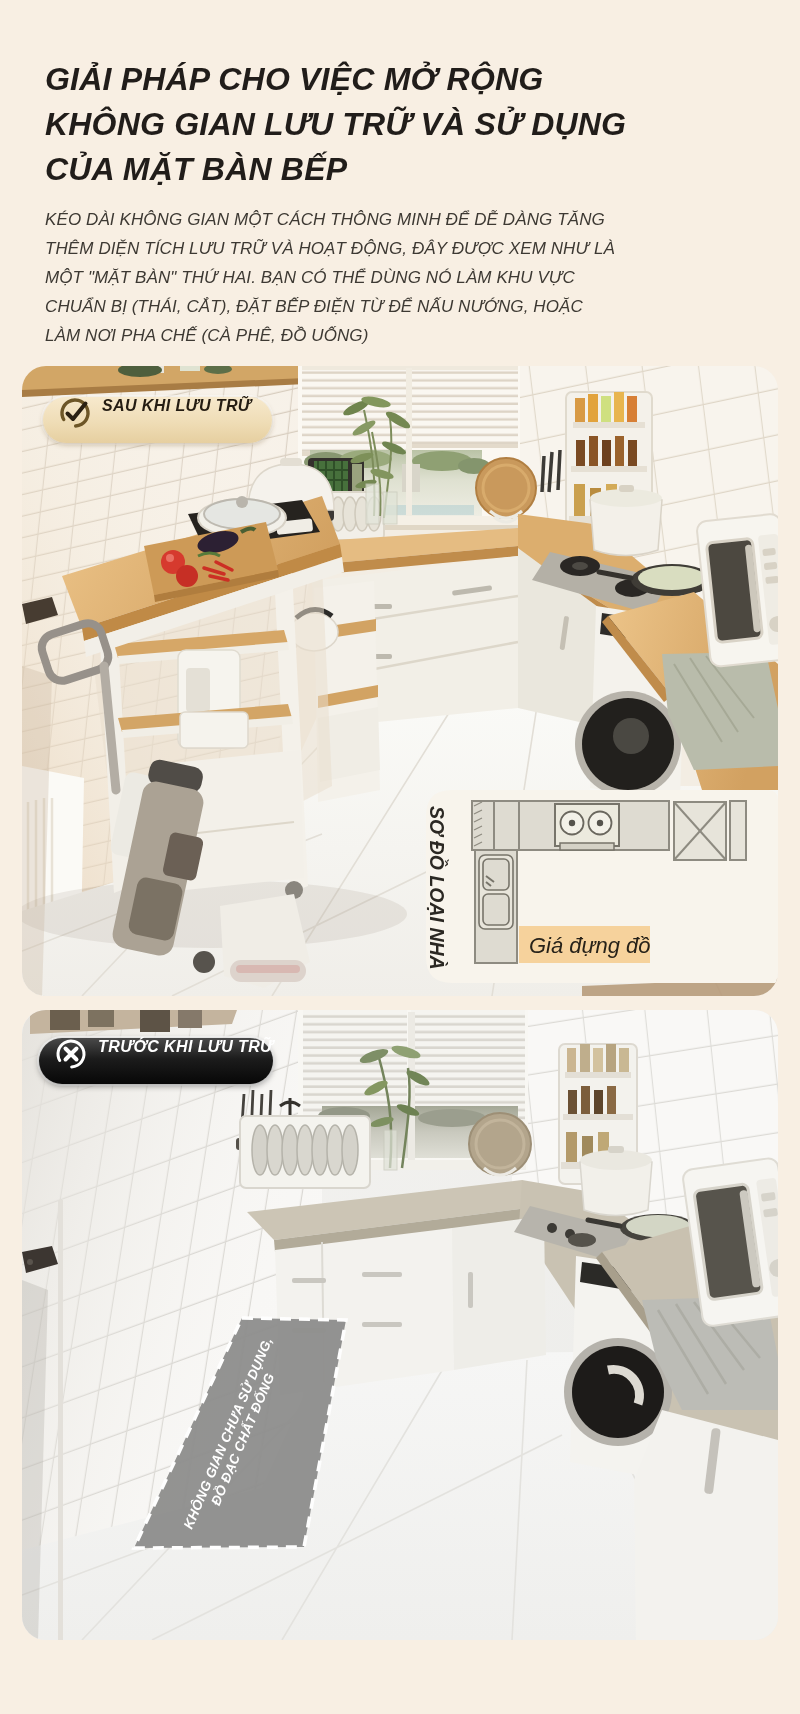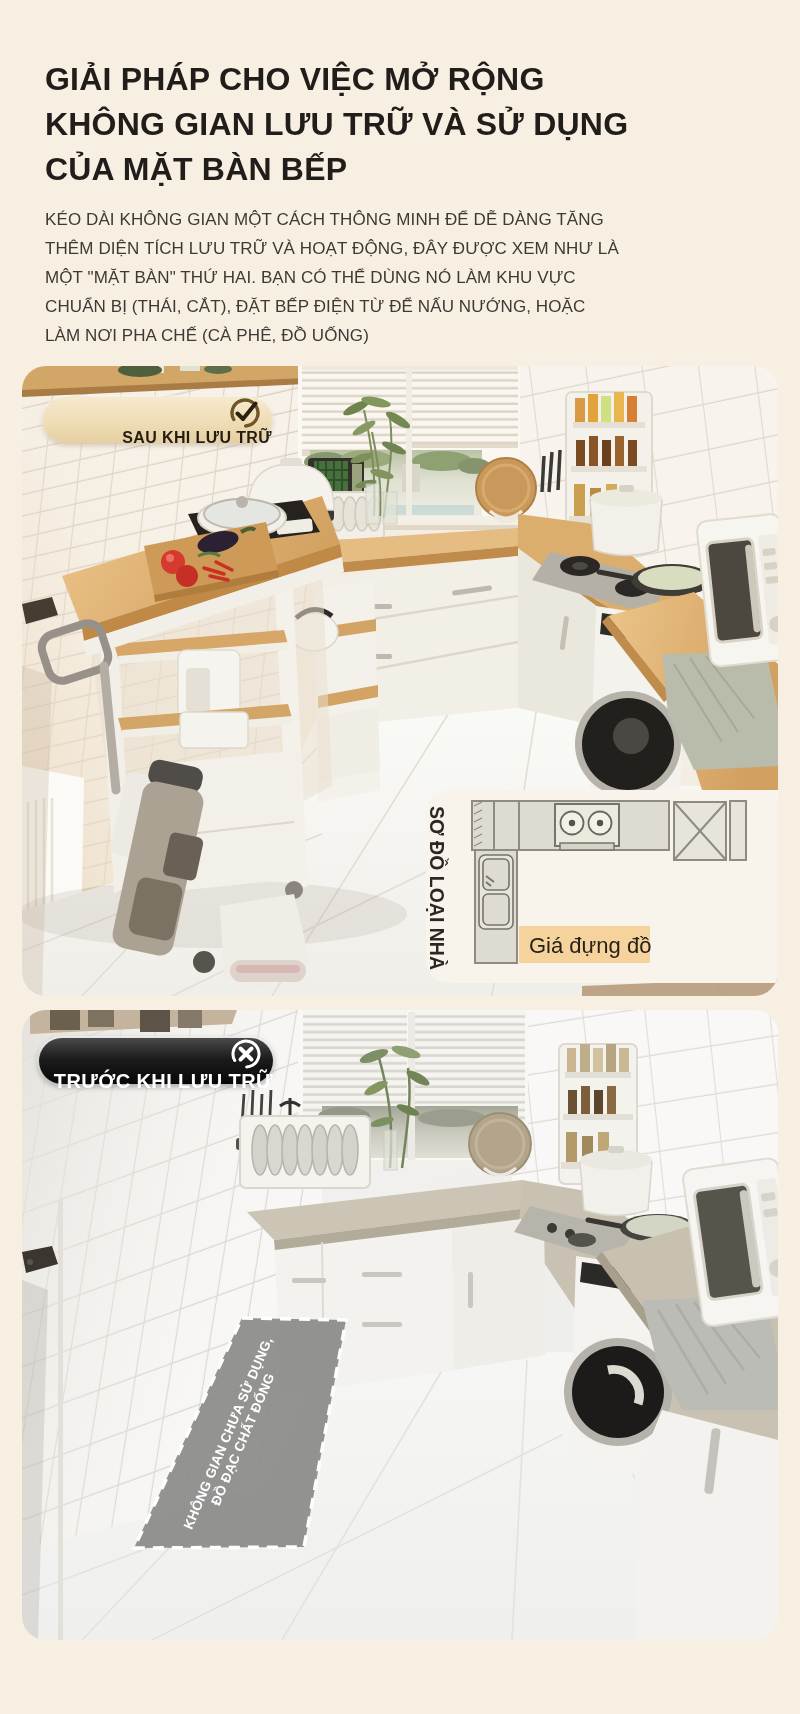--- a/index.html
+++ b/index.html
@@ -1,30 +1,30 @@
 <!DOCTYPE html>
 <html lang="vi"><head>
 <meta charset="utf-8">
 <title>Kitchen storage</title>
 <style>
   html,body{margin:0;padding:0;}
   body{width:800px;height:1714px;background:#f8efe3;font-family:"Liberation Sans",sans-serif;overflow:hidden;position:relative;}
-  .page{position:absolute;left:0;top:0;width:800px;height:1714px;}
+  .page{position:absolute;left:0;top:0;width:800px;height:1714px;font-style:italic;}
   .title{position:absolute;left:45px;top:57px;font-size:32px;font-weight:bold;color:#211d1a;line-height:45px;letter-spacing:0.2px;}
   .intro{position:absolute;left:45px;top:205px;font-size:17px;font-weight:normal;color:#3d3933;line-height:29px;letter-spacing:0.1px;}
   .photo{position:absolute;left:22px;width:756px;height:630px;border-radius:24px;overflow:hidden;}
   .p1{top:366px;}
   .p2{top:1010px;}
   .photo > svg{position:absolute;left:0;top:0;}
-  .badge{position:absolute;height:46px;border-radius:23px;display:flex;align-items:flex-end;white-space:nowrap;flex-direction:column;}
+  .badge{position:absolute;height:46px;border-radius:23px;display:flex;align-items:flex-start;white-space:nowrap;}
   .badge1{left:21px;top:31px;width:229px;background:linear-gradient(180deg,#f7e9cd 0%,#efddb6 55%,#e6cfa0 100%);box-shadow:0 2px 5px rgba(120,90,40,.35), 0 0 0 2px rgba(255,255,255,.55);}
   .badge2{left:17px;top:28px;width:234px;background:linear-gradient(180deg,#4a4a4a 0%,#1c1c1c 45%,#070707 100%);box-shadow:0 2px 6px rgba(0,0,0,.4), 0 0 0 2px rgba(255,255,255,.75);}
   .badge .ic{margin-left:16px;margin-right:11px;width:32px;height:32px;flex:0 0 32px;}
   .btx1{font-size:16px;font-weight:bold;color:#241c12;letter-spacing:.4px;}
-  .btx2{font-size:20px;font-weight:bold;color:#ffffff;letter-spacing:.4px;}
+  .btx2{font-size:16px;font-weight:bold;color:#ffffff;letter-spacing:.4px;}
 </style>
 </head>
 <body>
 <div class="page">
 
   <div class="title">GIẢI PHÁP CHO VIỆC MỞ RỘNG<br>KHÔNG GIAN LƯU TRỮ VÀ SỬ DỤNG<br>CỦA MẶT BÀN BẾP</div>
 
   <div class="intro">KÉO DÀI KHÔNG GIAN MỘT CÁCH THÔNG MINH ĐỂ DỄ DÀNG TĂNG<br>THÊM DIỆN TÍCH LƯU TRỮ VÀ HOẠT ĐỘNG, ĐÂY ĐƯỢC XEM NHƯ LÀ<br>MỘT "MẶT BÀN" THỨ HAI. BẠN CÓ THỂ DÙNG NÓ LÀM KHU VỰC<br>CHUẨN BỊ (THÁI, CẮT), ĐẶT BẾP ĐIỆN TỪ ĐỂ NẤU NƯỚNG, HOẶC<br>LÀM NƠI PHA CHẾ (CÀ PHÊ, ĐỒ UỐNG)</div>
 
   <div class="photo p1">

